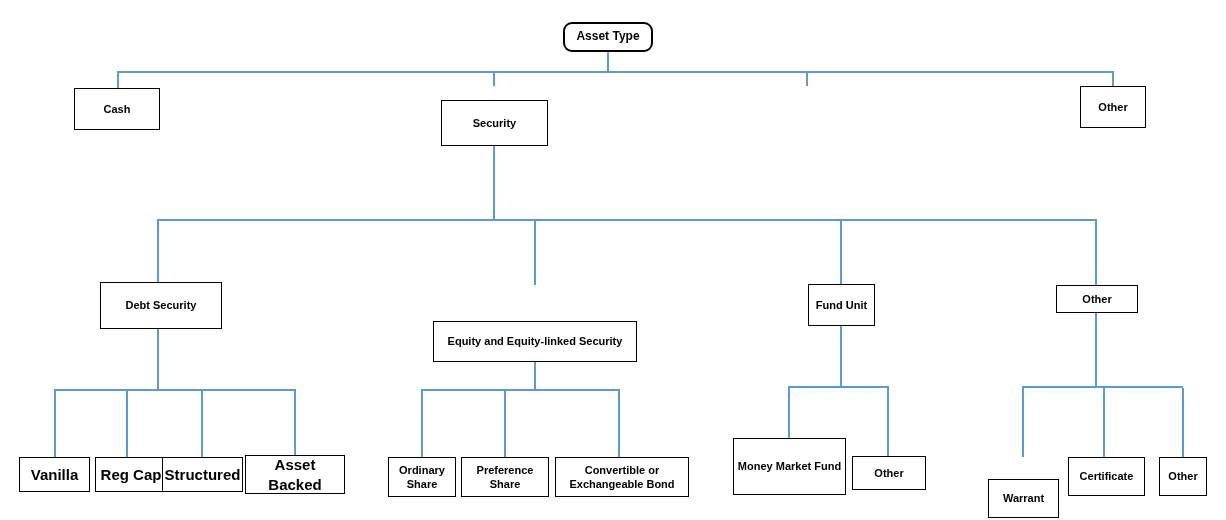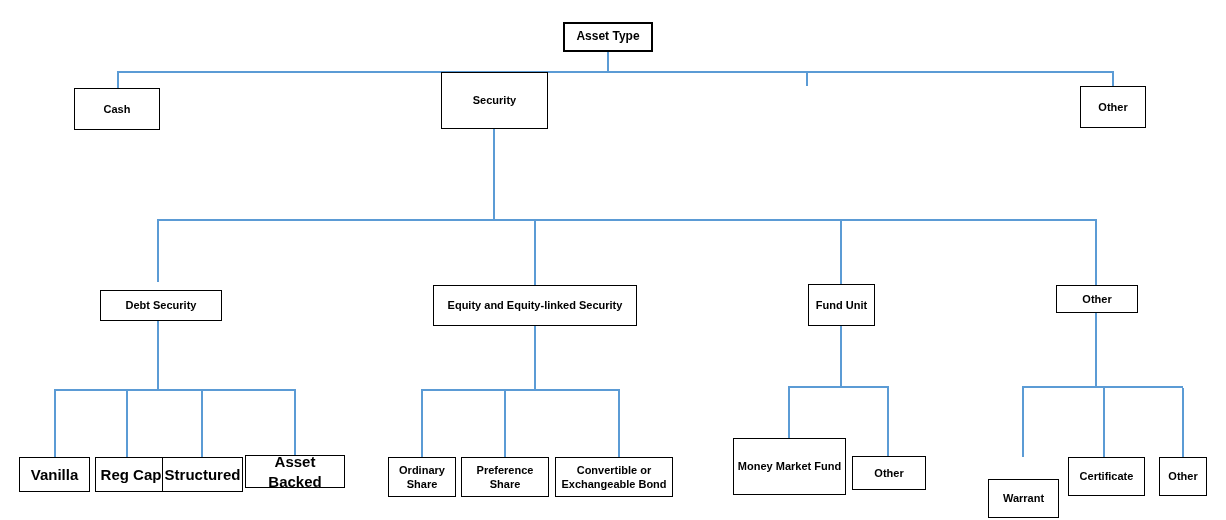--- a/index.html
+++ b/index.html
@@ -17,23 +17,23 @@
     text-align:center;
     background:#ffffff;
     border:1.5px solid #000000;
     color:#000000;
     font-weight:700;
     font-size:11px;
     line-height:1.3;
     padding:0 2px;
     z-index:2;
   }
-  .node.root{border-width:2px;font-size:12px;}
+  .node.root{border-width:2px;font-size:12px;border-radius:9px;}
   .node.italic{font-size:15px;}
-  .node.nowrap{white-space:nowrap;}
+  .node.nowrap{white-space:nowrap;margin-top:36px;}
   .lh,.lv{position:absolute;background:#5b9bd5;z-index:1;}
   .lh{height:2px;}
   .lv{width:2px;}
 </style>
 </head>
 <body>
 
 <div class="canvas">
 
   <div class="lv" style="left:607px;top:52px;height:19px"></div>
@@ -70,36 +70,36 @@
 
   <div class="lv" style="left:1095px;top:313px;height:73px"></div>
   <div class="lh" style="left:1022px;top:386px;width:161px"></div>
   <div class="lv" style="left:1022px;top:388px;height:69px"></div>
   <div class="lv" style="left:1103px;top:388px;height:69px"></div>
   <div class="lv" style="left:1182px;top:388px;height:69px"></div>
 
   <div class="node root" style="left:563px;top:22px;width:90px;height:30px">Asset Type</div>
 
   <div class="node" style="left:74px;top:88px;width:86px;height:42px">Cash</div>
-  <div class="node" style="left:441px;top:72px;width:107px;height:57px">Security</div>
+  <div class="node" style="left:441px;top:100px;width:107px;height:46px">Security</div>
   <div class="node" style="left:1080px;top:86px;width:66px;height:42px">Other</div>
 
-  <div class="node" style="left:100px;top:290px;width:122px;height:31px">Debt Security</div>
+  <div class="node" style="left:100px;top:282px;width:122px;height:47px">Debt Security</div>
   <div class="node nowrap" style="left:433px;top:285px;width:204px;height:41px">Equity and Equity-linked Security</div>
   <div class="node" style="left:808px;top:284px;width:67px;height:42px">Fund Unit</div>
   <div class="node" style="left:1056px;top:285px;width:82px;height:28px">Other</div>
 
   <div class="node italic" style="left:19px;top:457px;width:71px;height:35px">Vanilla</div>
   <div class="node italic" style="left:95px;top:457px;width:72px;height:35px">Reg Cap</div>
   <div class="node italic" style="left:162px;top:457px;width:81px;height:35px">Structured</div>
-  <div class="node italic" style="left:245px;top:455px;width:100px;height:33px">Asset Backed</div>
+  <div class="node italic" style="left:245px;top:455px;width:100px;height:39px">Asset Backed</div>
 
   <div class="node" style="left:388px;top:457px;width:68px;height:40px">Ordinary Share</div>
   <div class="node" style="left:461px;top:457px;width:88px;height:40px">Preference Share</div>
-  <div class="node" style="left:555px;top:457px;width:118px;height:40px">Convertible or Exchangeable Bond</div>
+  <div class="node" style="left:555px;top:457px;width:134px;height:40px">Convertible or Exchangeable Bond</div>
 
   <div class="node" style="left:733px;top:438px;width:113px;height:57px">Money Market Fund</div>
   <div class="node" style="left:852px;top:456px;width:74px;height:34px">Other</div>
 
   <div class="node" style="left:988px;top:479px;width:71px;height:39px">Warrant</div>
   <div class="node" style="left:1068px;top:457px;width:77px;height:39px">Certificate</div>
   <div class="node" style="left:1159px;top:457px;width:48px;height:39px">Other</div>
 
 </div>
 

